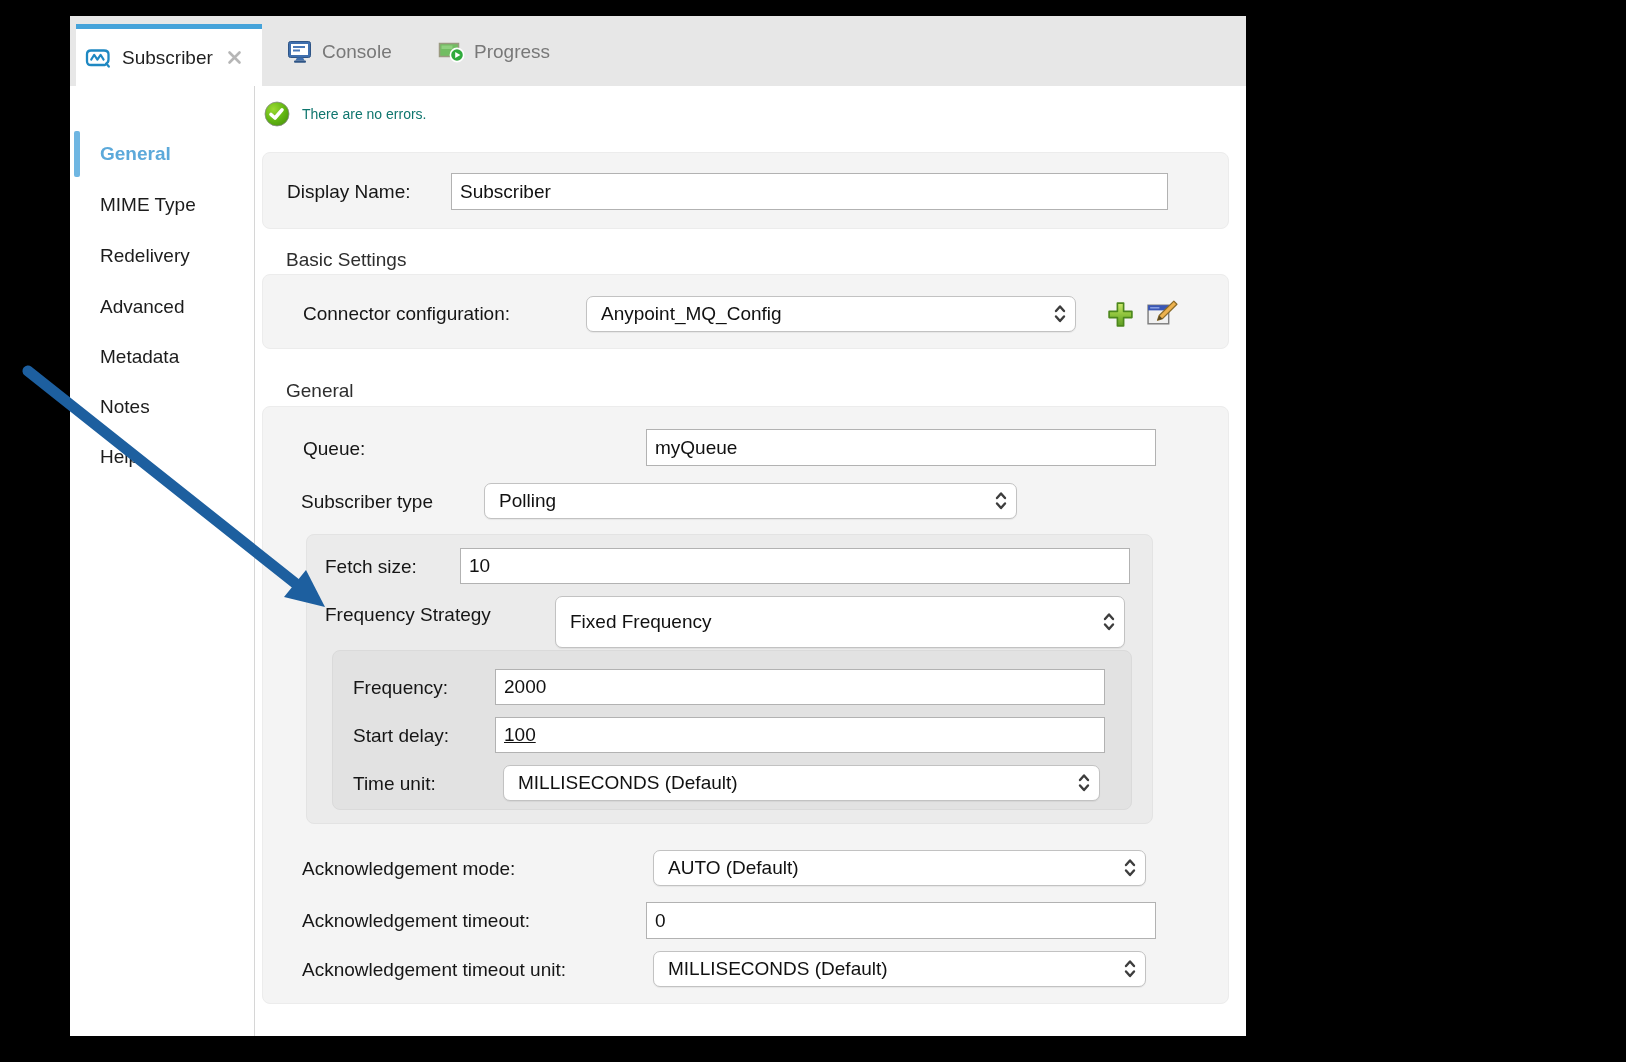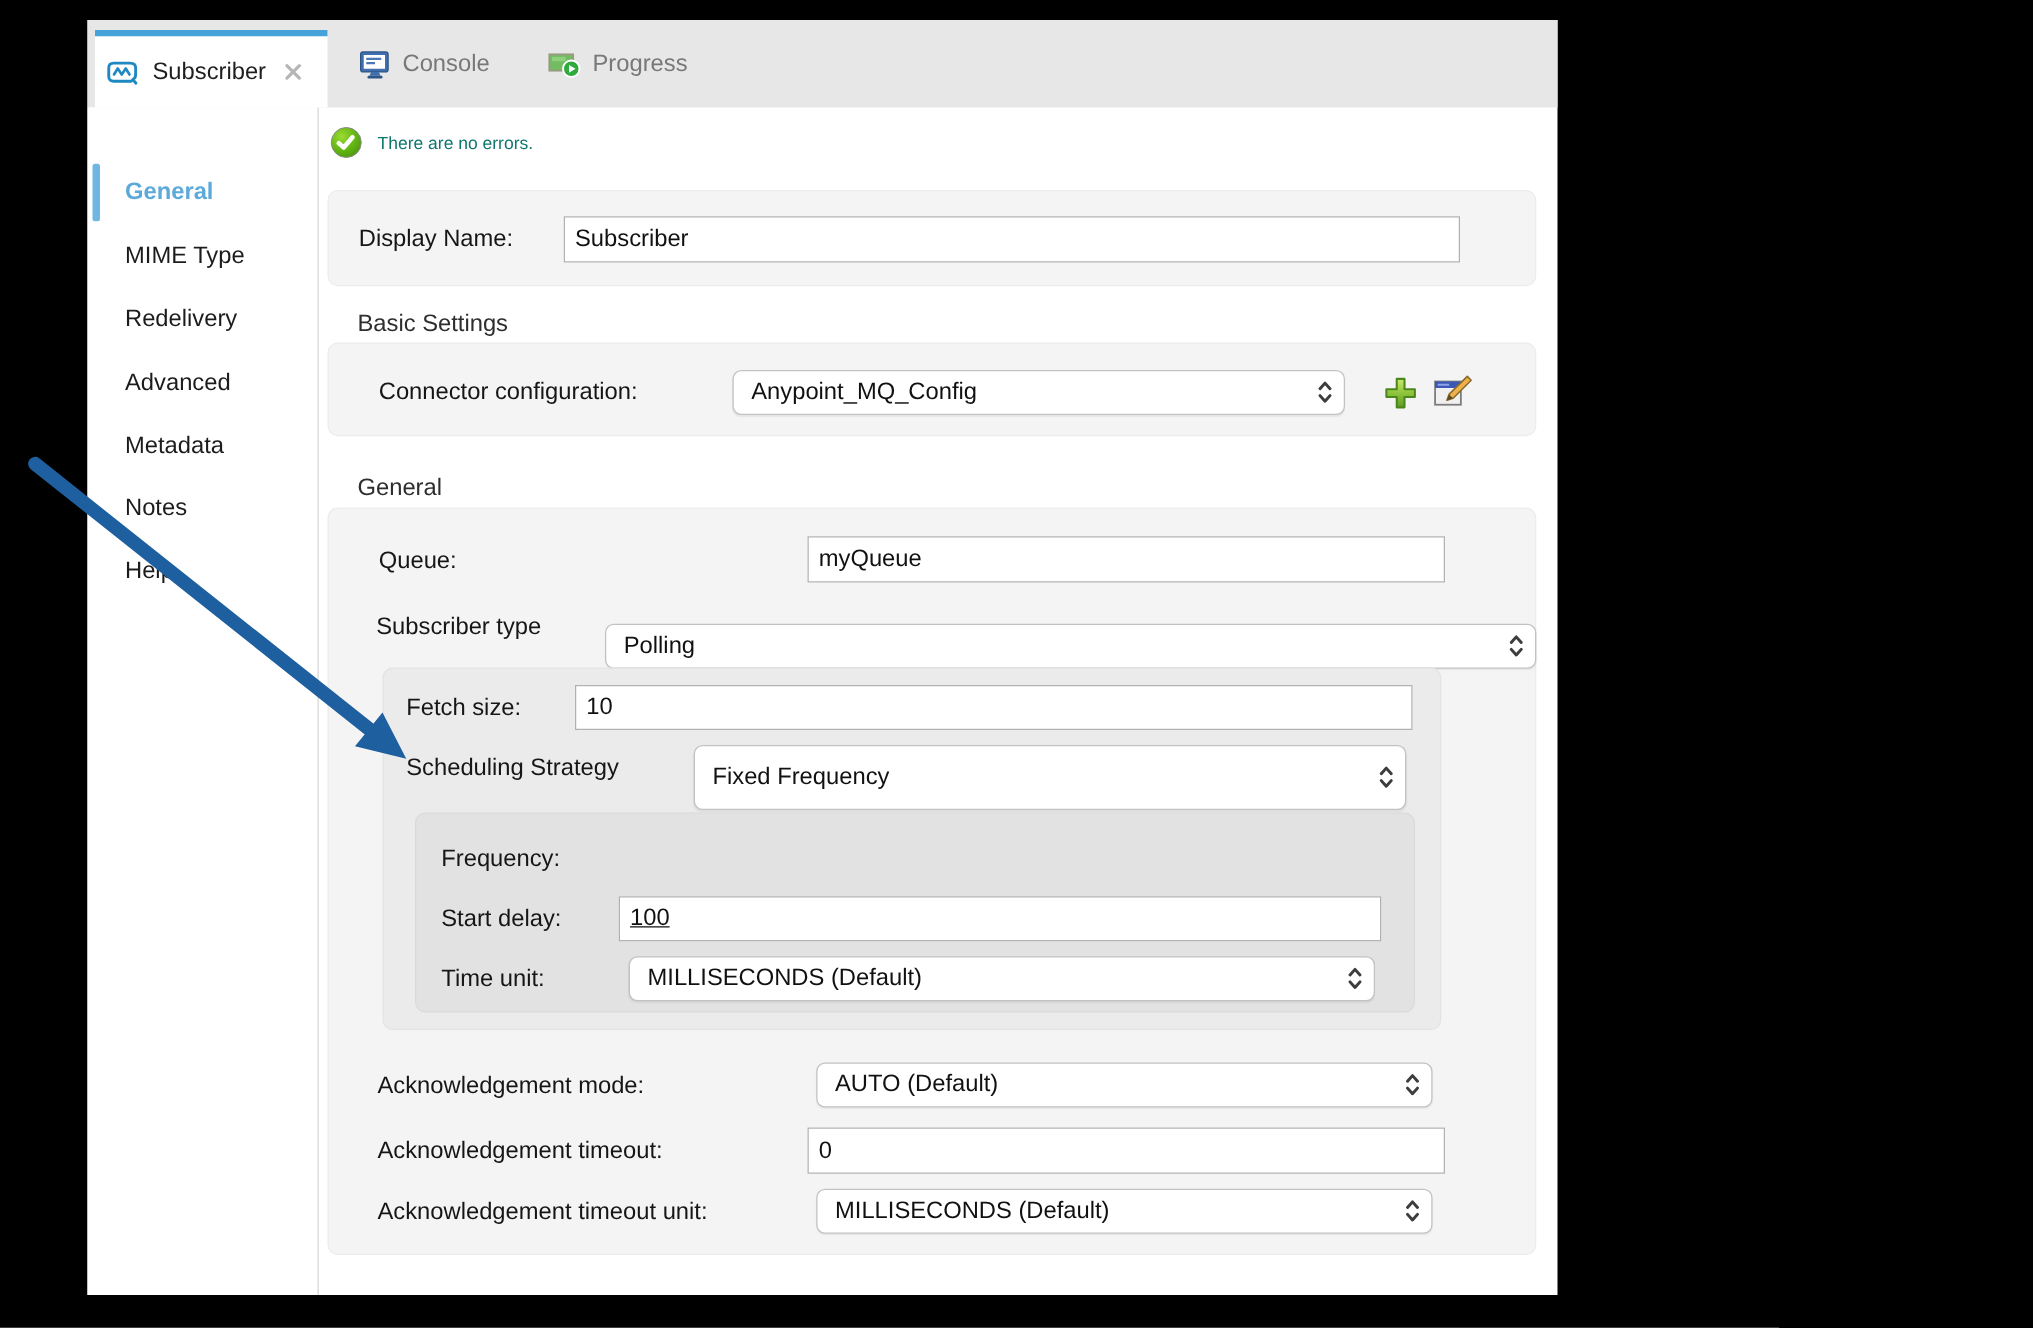--- a/index.html
+++ b/index.html
@@ -145,45 +145,46 @@
     </span>
   </div>
 
   <div class="sect" style="left:216px;top:361px">General</div>
   <div class="panel" style="left:192px;top:390px;width:967px;height:598px">
 
     <div class="flabel" style="left:40px;top:27px">Queue:</div>
     <input class="ti" style="left: 383px; top: 22px; width: 510px; height: 37px;" value="myQueue">
 
     <div class="flabel" style="left:38px;top:80px">Subscriber type</div>
-    <div class="select" style="left:221px;top:92px;width:745px;height:36px">
+    <div class="select" style="left:221px;top:76px;width:533px;height:36px">
       <span class="stext">Polling</span>
       <span class="chev">
         <svg width="14" height="22" viewBox="0 0 14 22">
             <path d="M3 8 L7 3.5 L11 8 M3 13.5 L7 18 L11 13.5" fill="none" stroke="#3d3d3d" stroke-width="2.4" stroke-linecap="round" stroke-linejoin="round"></path>
           </svg>
       </span>
     </div>
 
     <div class="panel n2" style="left:43px;top:127px;width:847px;height:290px">
       <div class="flabel" style="left:18px;top:17px">Fetch size:</div>
       <input class="ti" style="left: 153px; top: 13px; width: 670px; height: 36px;" value="10">
 
-      <div class="flabel" style="left:18px;top:65px">Scheduling Strategy</div>
+      <div class="flabel" style="left:18px;top:65px">Frequency Strategy</div>
       <div class="select" style="left:248px;top:61px;width:570px;height:52px">
         <span class="stext">Fixed Frequency</span>
         <span class="chev">
           <svg width="14" height="22" viewBox="0 0 14 22">
               <path d="M3 8 L7 3.5 L11 8 M3 13.5 L7 18 L11 13.5" fill="none" stroke="#3d3d3d" stroke-width="2.4" stroke-linecap="round" stroke-linejoin="round"></path>
             </svg>
         </span>
       </div>
 
       <div class="panel n3" style="left:25px;top:115px;width:800px;height:160px">
         <div class="flabel" style="left:20px;top:22px">Frequency:</div>
+        <input class="ti" style="left: 162px; top: 18px; width: 610px; height: 36px;" value="2000">
 
         <div class="flabel" style="left:20px;top:70px">Start delay:</div>
         <input class="ti" style="left: 162px; top: 66px; width: 610px; height: 36px; text-decoration: underline;" value="100">
 
         <div class="flabel" style="left:20px;top:118px">Time unit:</div>
         <div class="select" style="left:170px;top:114px;width:597px;height:36px">
           <span class="stext">MILLISECONDS (Default)</span>
           <span class="chev">
             <svg width="14" height="22" viewBox="0 0 14 22">
                 <path d="M3 8 L7 3.5 L11 8 M3 13.5 L7 18 L11 13.5" fill="none" stroke="#3d3d3d" stroke-width="2.4" stroke-linecap="round" stroke-linejoin="round"></path>

